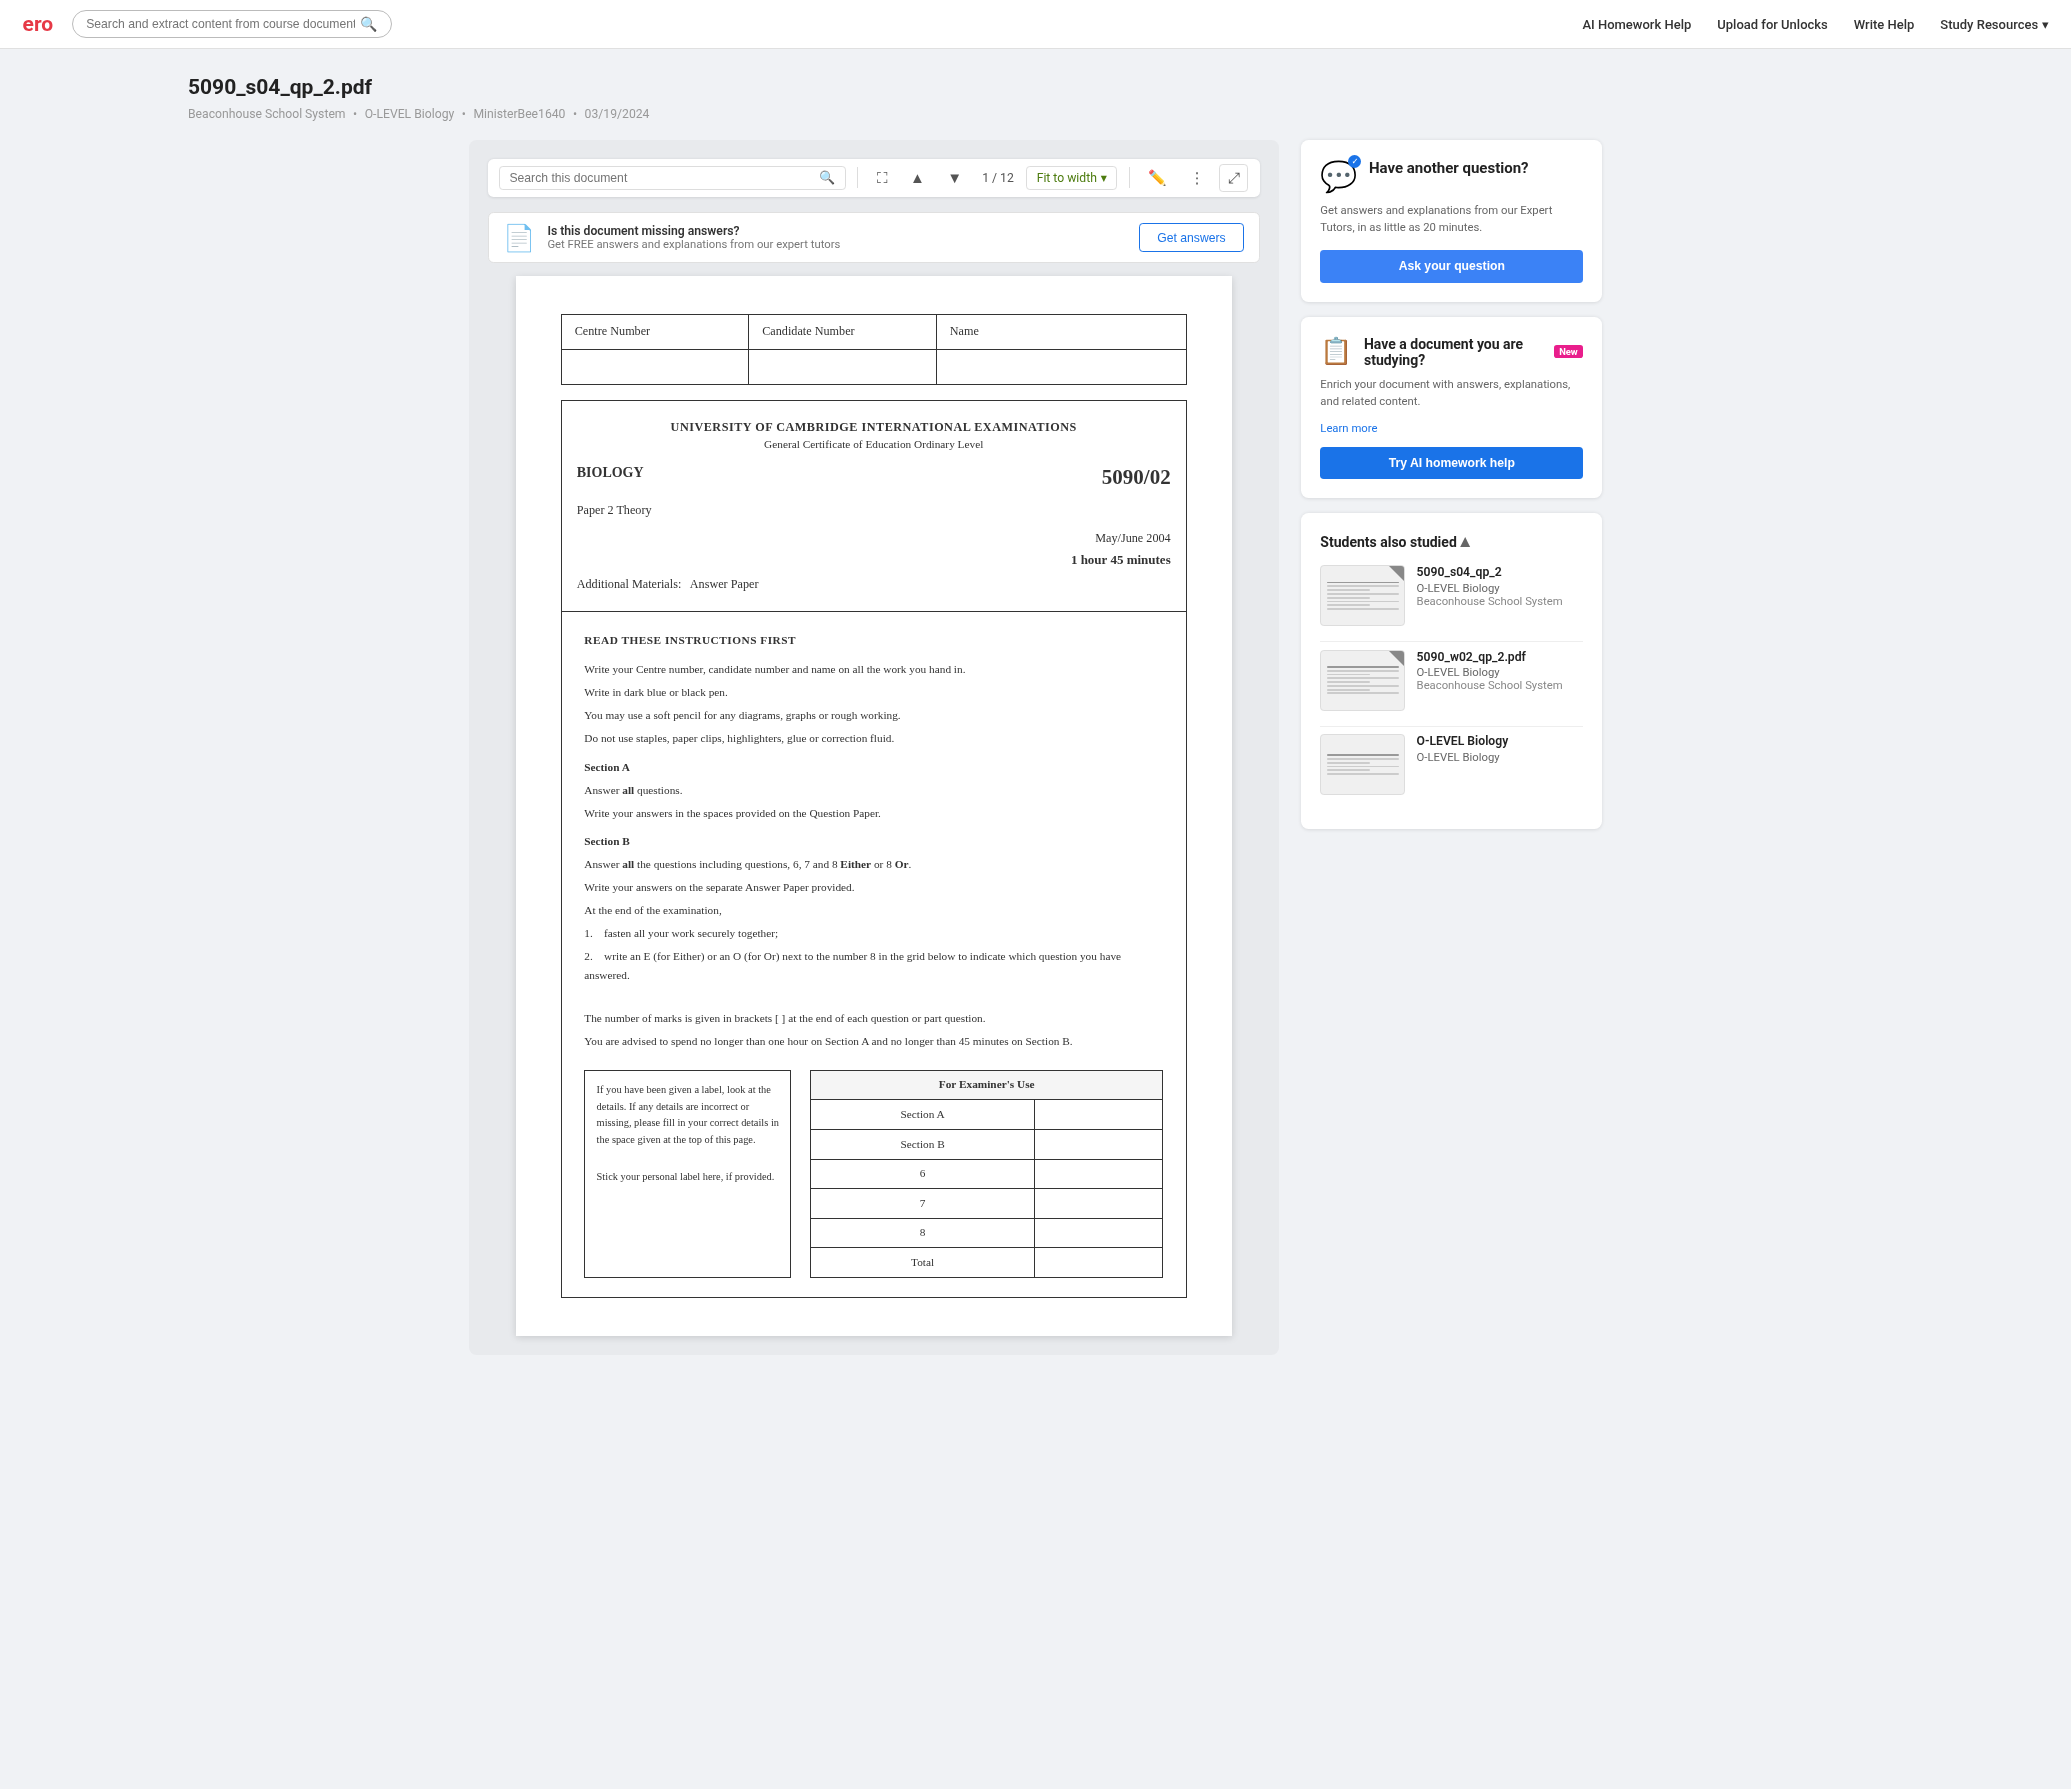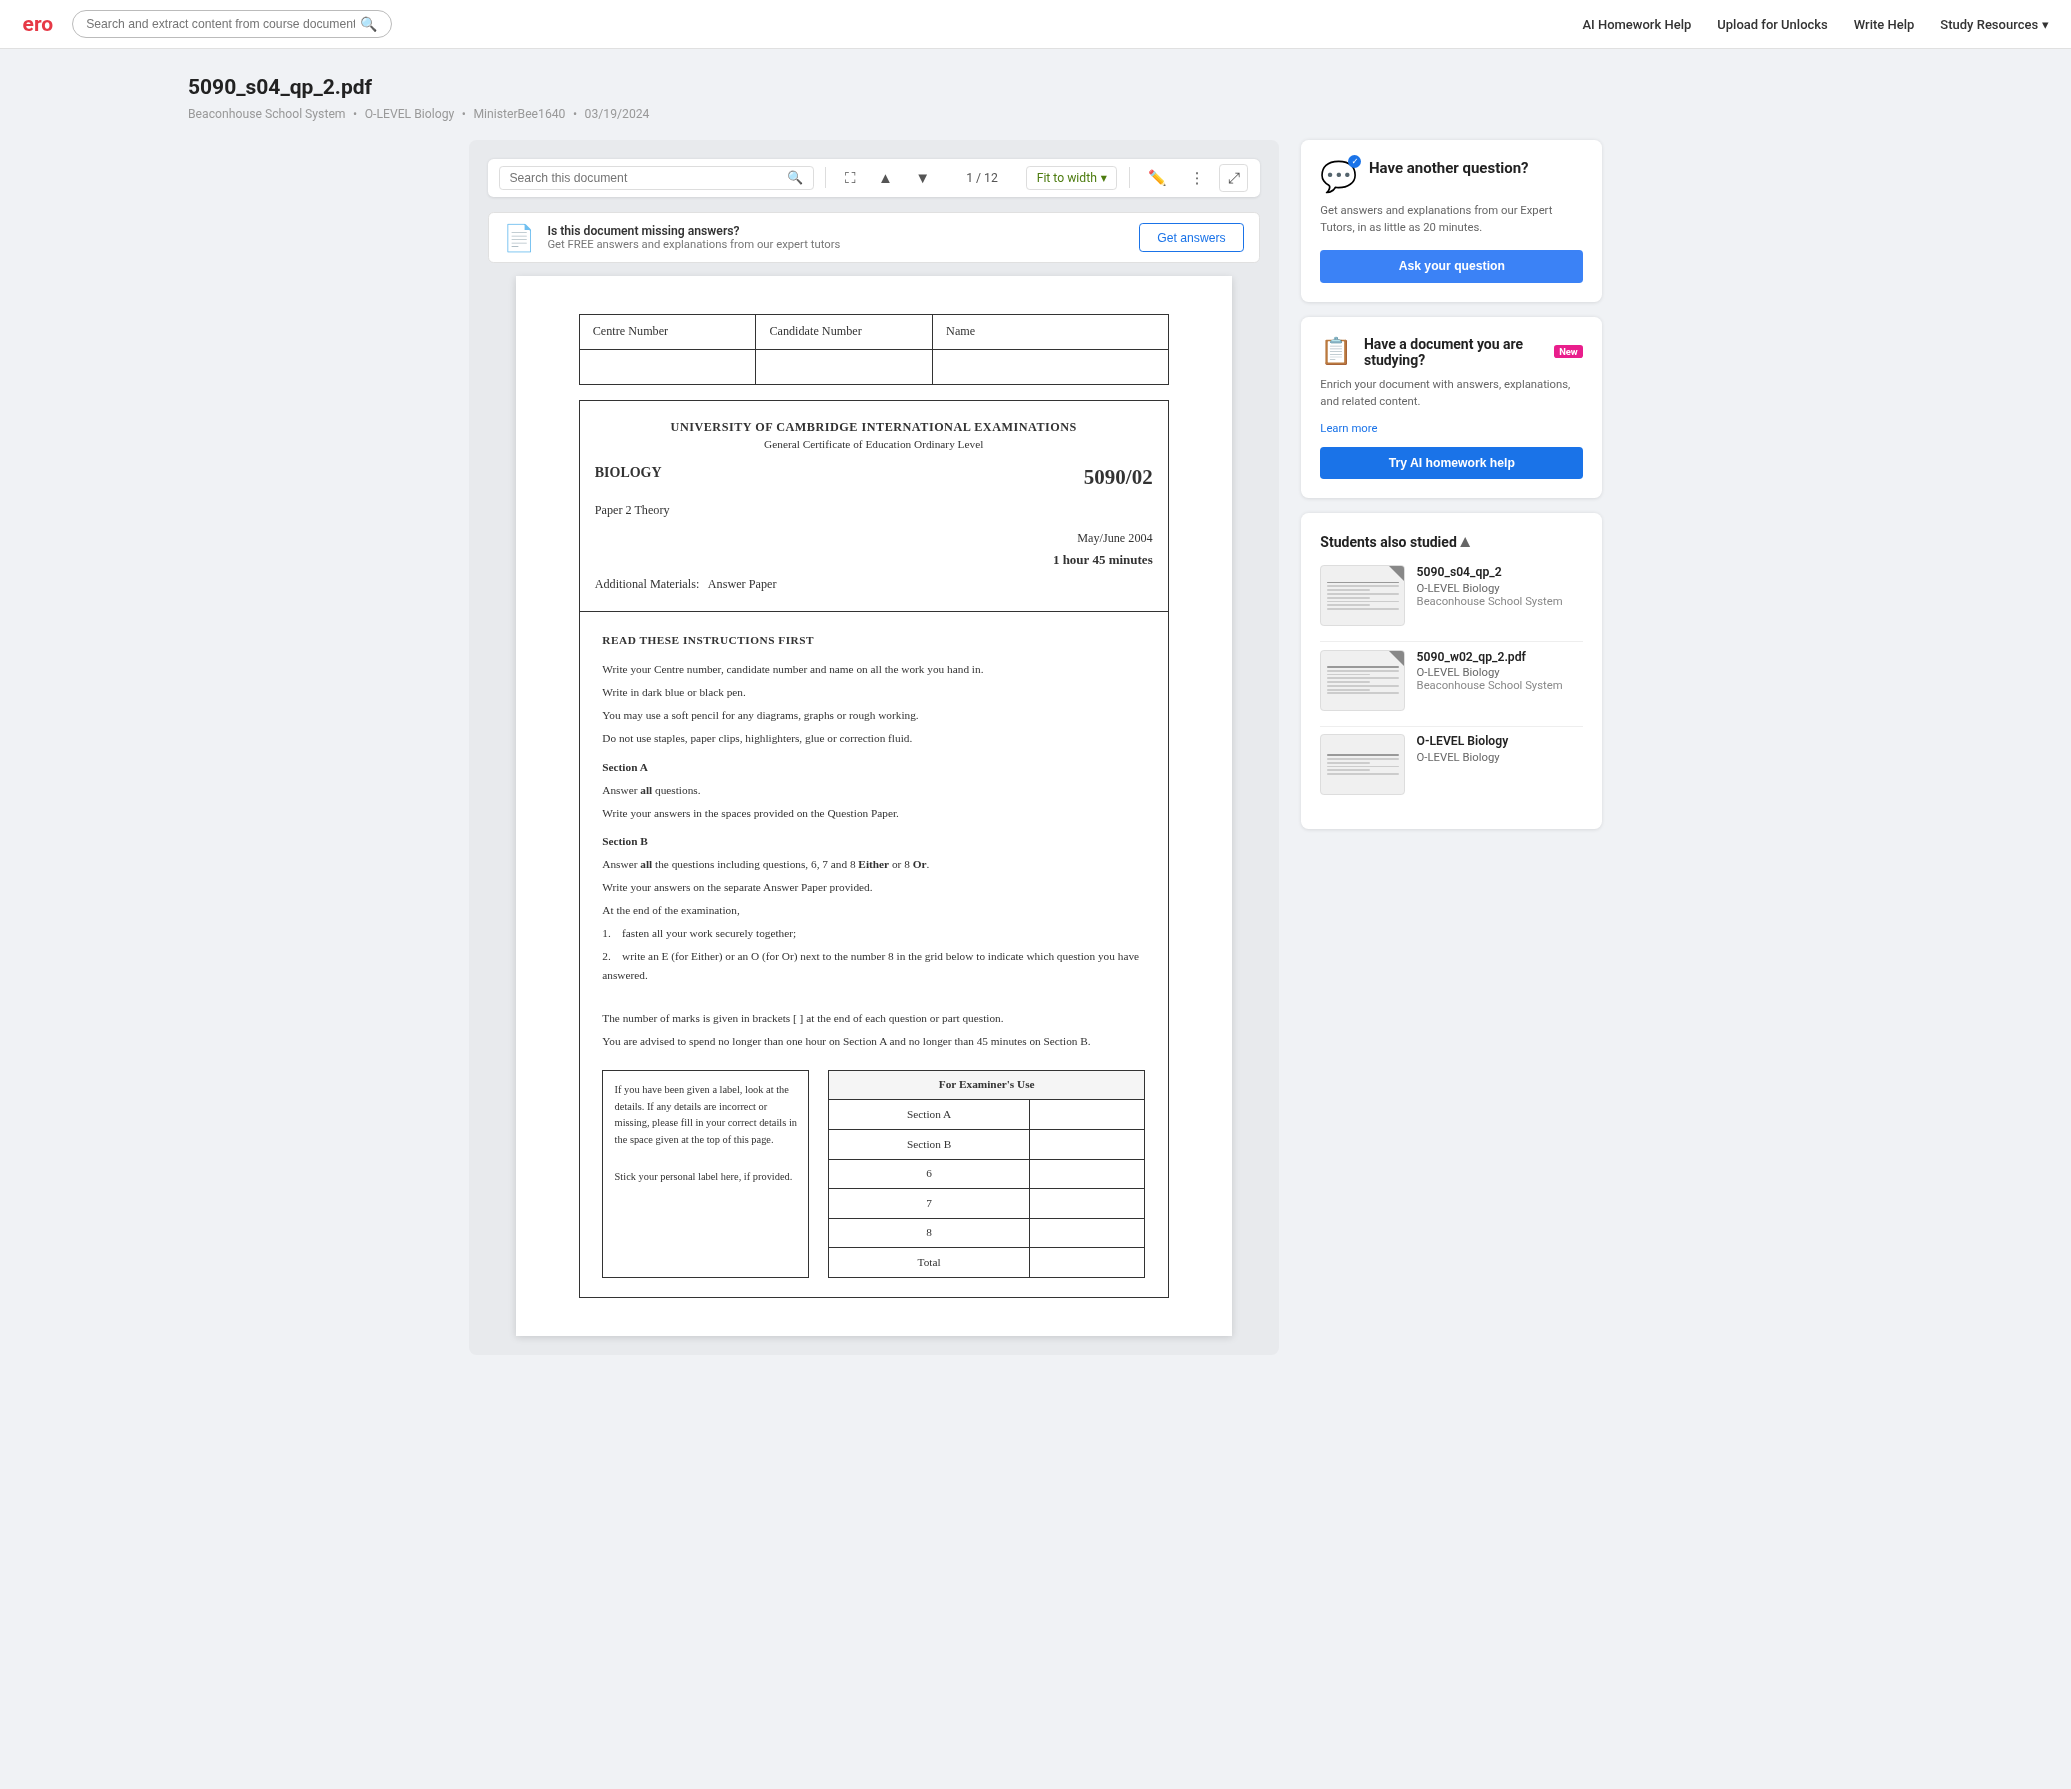--- a/index.html
+++ b/index.html
@@ -50,21 +50,21 @@
       display: flex; align-items: center; border: 0.9px solid #ddd;
       border-radius: 3.8px; padding: 3.8px 9.4px; flex: 1; max-width: 358px;
     }
     .pdf-search-box input { border: none; outline: none; font-size: 12.2px; width: 100%; color: #555; }
     .pdf-search-icon { color: #888; font-size: 13px; }
     .toolbar-sep { width: 0.9px; height: 21px; background: #ddd; margin: 0 3.8px; }
     .toolbar-btn {
       background: none; border: none; cursor: pointer; padding: 3.8px 7.5px;
       border-radius: 3.8px; color: #555; font-size: 15px; display: flex; align-items: center;
     }
-    .page-indicator { font-size: 12.2px; color: #555; white-space: nowrap; margin: 0 21px; }
+    .page-indicator { font-size: 12.2px; color: #555; white-space: nowrap; margin: 0 5px; }
     .fit-btn {
       display: flex; align-items: center; gap: 3.8px; border: 0.9px solid #ddd;
       border-radius: 3.8px; padding: 3.8px 9.4px; cursor: pointer; font-size: 12.2px; color: #4d7c0f; background: #fff;
     }
     .toolbar-right { margin-left: auto; display: flex; gap: 3.8px; }
     .expand-btn {
       background: none; border: 0.9px solid #ddd; border-radius: 3.8px;
       cursor: pointer; padding: 3.8px 7.5px; color: #555; font-size: 15px;
     }
 
@@ -78,21 +78,21 @@
     .banner-icon { font-size: 26px; color: #aaa; }
     .banner-title { font-size: 12.2px; font-weight: 600; color: #333; }
     .banner-sub { font-size: 11.3px; color: #777; }
     .get-answers-btn {
       border: 1.4px solid #1a73e8; color: #1a73e8; background: #fff;
       border-radius: 3.8px; padding: 6.6px 17px; cursor: pointer; font-size: 12.2px; font-weight: 500;
     }
 
     
     .pdf-page {
-      background: #fff; margin: 0 auto; padding: 38px 63px;
+      background: #fff; margin: 0 auto; padding: 38px 45px;
       max-width: 716px; font-family: 'Times New Roman', Times, serif;
       box-shadow: 0 1.9px 7.5px rgba(0,0,0,0.15);
     }
 
     
     .header-table { width: 100%; border-collapse: collapse; margin-bottom: 15px; }
     .header-table td { border: 0.9px solid #333; padding: 9.4px 13px; font-size: 12.2px; }
     .header-table td:first-child { width: 30%; }
     .header-table td:nth-child(2) { width: 30%; }
     .header-table td:last-child { width: 40%; }

